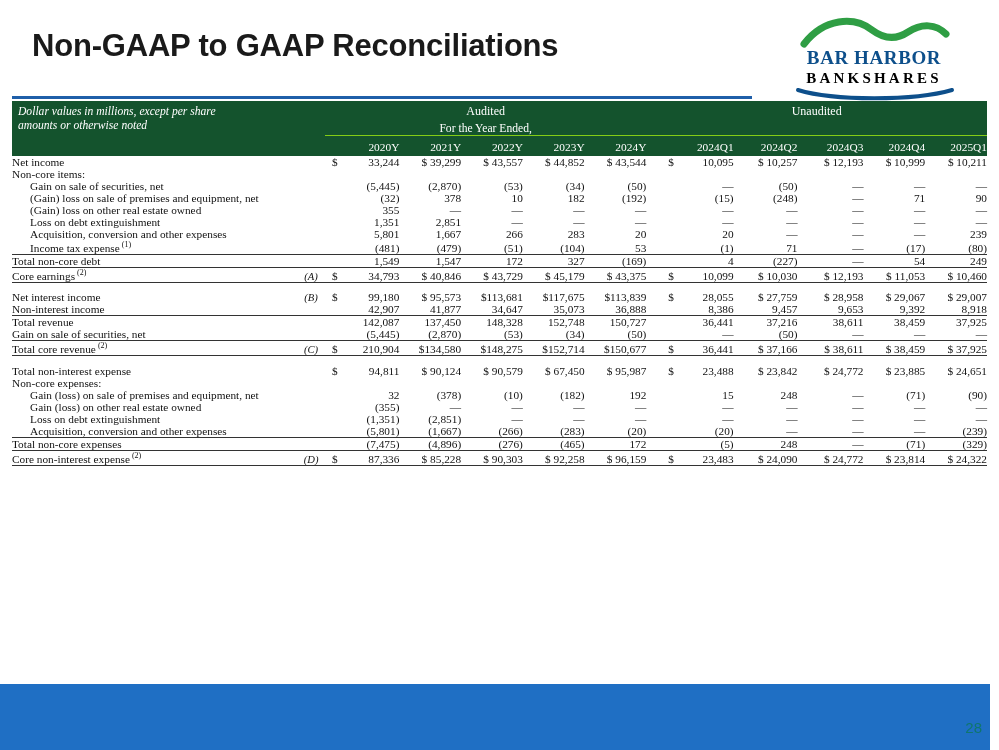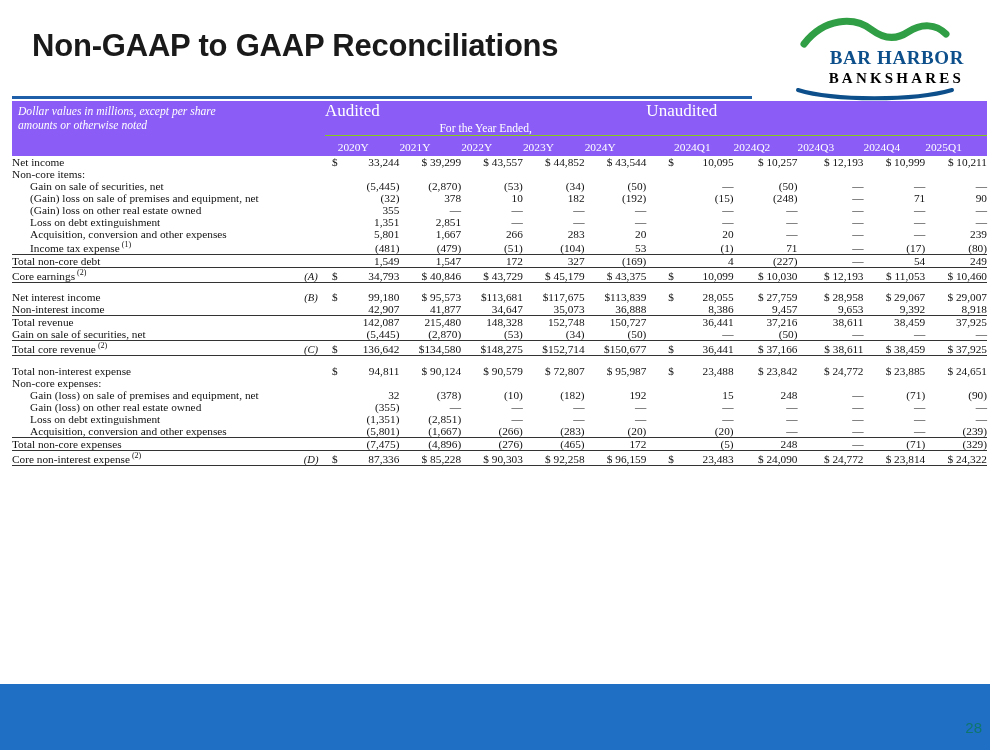--- a/index.html
+++ b/index.html
@@ -25,21 +25,21 @@
     font-size: 31px;
     color: #1a1a1a;
     letter-spacing: -0.2px;
   }
 
   
   .logo {
     position: absolute;
     right: 26px; top: 14px;
     width: 180px; height: 78px;
-    text-align: right;
+    text-align: center;
   }
   .logo svg { display: block; }
   .logo-main {
     font-family: "Liberation Serif", serif;
     font-size: 19px;
     font-weight: bold;
     letter-spacing: 0.6px;
     color: #0d4f8b;
     line-height: 1.05;
   }
@@ -70,40 +70,41 @@
     width: 975px;
     border-collapse: collapse;
     font-family: "Liberation Serif", serif;
     font-size: 11.3px;
     color: #111;
   }
   table.fin td, table.fin th { padding: 0; vertical-align: bottom; }
 
   
   .hdrband td {
-    background: #8b5cf6;
+    background: #14532d;
     color: #ffffff;
   }
   .band-label {
     font-style: italic;
     font-size: 11.6px;
     padding: 4px 6px 2px 6px !important;
     line-height: 1.25;
     text-align: left;
   }
   .grp-title {
-    font-size: 17px;
+    text-align: center;
+    font-size: 12px;
     padding-bottom: 1px !important;
   }
   .grp-sub {
     text-align: center;
     font-size: 11.6px;
   }
   .colhdr {
-    text-align: left;
+    text-align: right;
     font-size: 11.4px;
     padding-bottom: 3px !important;
   }
   .grp-underline { border-bottom: 1px solid #84cc16; }
 
   
   .lbl { text-align: left; padding: 1.5px 2px 1.5px 4px; white-space: nowrap; }
   .lbl.ind1 { padding-left: 18px; }
   .ref { text-align: center; width: 26px; font-style: italic; font-size: 10.6px; }
   .cur { text-align: right; width: 12px; padding-right: 1px; }
@@ -412,21 +413,21 @@
             <td class="num">9,457</td>
             <td class="num">9,653</td>
             <td class="num">9,392</td>
             <td class="num">8,918</td>
           </tr>
           <tr class="bt">
             <td class="lbl">Total revenue</td>
             <td class="ref"></td>
             <td class="cur"></td>
             <td class="num">142,087</td>
-            <td class="num">215,480</td>
+            <td class="num">137,450</td>
             <td class="num">148,328</td>
             <td class="num">152,748</td>
             <td class="num">150,727</td>
             <td class="gap"></td>
             <td class="cur"></td>
             <td class="num">36,441</td>
             <td class="num">37,216</td>
             <td class="num">38,611</td>
             <td class="num">38,459</td>
             <td class="num">37,925</td>
@@ -445,21 +446,21 @@
             <td class="num">—</td>
             <td class="num">(50)</td>
             <td class="num">—</td>
             <td class="num">—</td>
             <td class="num">—</td>
           </tr>
           <tr class="bt bb-dbl">
             <td class="lbl">Total core revenue<span class="sup"> (2)</span></td>
             <td class="ref">(C)</td>
             <td class="cur">$</td>
-            <td class="num">136,642</td>
+            <td class="num">210,904</td>
             <td class="num">$134,580</td>
             <td class="num">$148,275</td>
             <td class="num">$152,714</td>
             <td class="num">$150,677</td>
             <td class="gap"></td>
             <td class="cur">$</td>
             <td class="num">36,441</td>
             <td class="num">$ 37,166</td>
             <td class="num">$   38,611</td>
             <td class="num">$ 38,459</td>
@@ -468,21 +469,21 @@
           <tr class="spacer">
             <td colspan="15"></td>
           </tr>
           <tr class="">
             <td class="lbl">Total non-interest expense</td>
             <td class="ref"></td>
             <td class="cur">$</td>
             <td class="num">94,811</td>
             <td class="num">$ 90,124</td>
             <td class="num">$ 90,579</td>
-            <td class="num">$ 72,807</td>
+            <td class="num">$ 67,450</td>
             <td class="num">$ 95,987</td>
             <td class="gap"></td>
             <td class="cur">$</td>
             <td class="num">23,488</td>
             <td class="num">$ 23,842</td>
             <td class="num">$   24,772</td>
             <td class="num">$ 23,885</td>
             <td class="num">$ 24,651</td>
           </tr>
           <tr class="">

